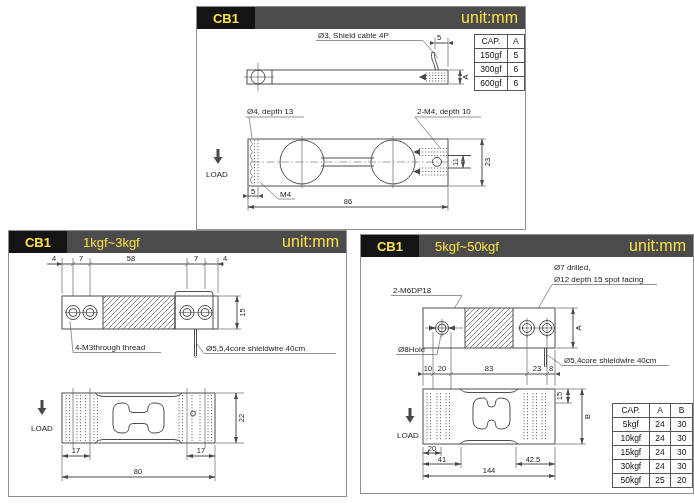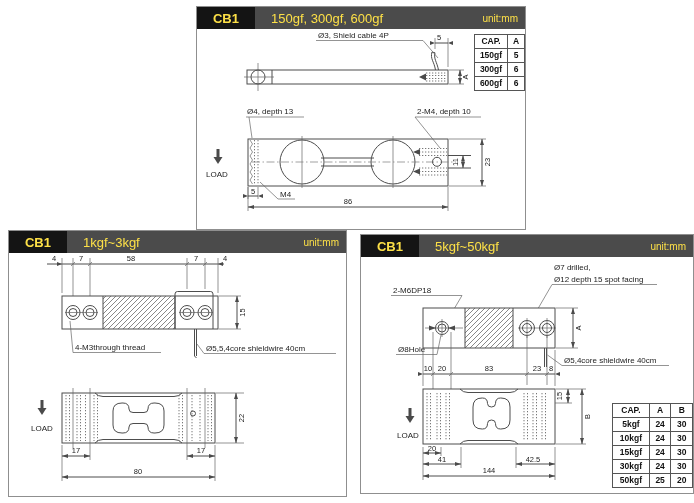--- a/index.html
+++ b/index.html
@@ -1,41 +1,40 @@
 <!DOCTYPE html>
 <html><head>
 <meta charset="utf-8">
 <style>
   html,body{margin:0;padding:0;}
   body{width:694px;height:503px;background:#ffffff;font-family:"Liberation Sans",sans-serif;position:relative;overflow:hidden;}
   .panel{position:absolute;background:#fff;border:1px solid #8f8f8f;}
   .hdr{height:22px;background:#4b4b4b;display:flex;align-items:center;color:#fde047;overflow:hidden;}
   .hdr .tab{width:58px;background:#141414;height:100%;display:flex;align-items:center;justify-content:center;font-weight:bold;font-size:13px;flex:0 0 auto;}
   .hdr .rng{font-size:13px;margin-left:16px;white-space:nowrap;}
-  .hdr .unit{margin-left:auto;font-size:10px;margin-right:7px;text-align:right;}
+  .hdr .unit{margin-left:auto;font-size:16px;margin-right:7px;text-align:right;}
   svg.draw{display:block;}
   svg.draw text{font-family:"Liberation Sans",sans-serif;fill:#222;}
   .dim{font-size:7.5px;}
   .lbl{font-size:8px;}
   .s{stroke:#4d4d4d;stroke-width:1;fill:none;}
   .sf{stroke:#4d4d4d;stroke-width:1;fill:#ffffff;}
   .thin{stroke:#666;stroke-width:.7;fill:none;}
   .dash{stroke:#555;stroke-width:.8;fill:none;stroke-dasharray:1.3 1.7;}
   .cl{stroke:#7a7a7a;stroke-width:.7;fill:none;stroke-dasharray:8 2.5 1.5 2.5;}
   .ar{fill:#4a4a4a;stroke:none;}
   table.spec{position:absolute;border-collapse:collapse;font-size:8.5px;color:#111;background:#fff;}
-  table.spec th,table.spec td{border:1px solid #555;text-align:center;padding:0 3px;height:13px;font-weight:bold;line-height:1;}
+  table.spec th,table.spec td{border:1px solid #555;text-align:center;padding:0 3px;height:13px;font-weight:normal;line-height:1;}
 </style>
 </head>
 <body>
 
 <div class="panel" style="left:196px;top:6px;width:328px;height:222px;">
   <div class="hdr">
     <div class="tab">CB1</div>
-    <div class="rng">150gf, 300gf, 600gf</div>
     <div class="unit">unit:mm</div>
   </div>
 
   <svg class="draw" width="326" height="198" viewBox="0 0 326 198">
     <defs>
       <marker id="m1" markerUnits="userSpaceOnUse" markerWidth="6" markerHeight="4" refX="6" refY="2" orient="auto-start-reverse">
         <path d="M0,0 L6,2 L0,4 Z" fill="#4a4a4a"></path>
       </marker>
     </defs>
 

